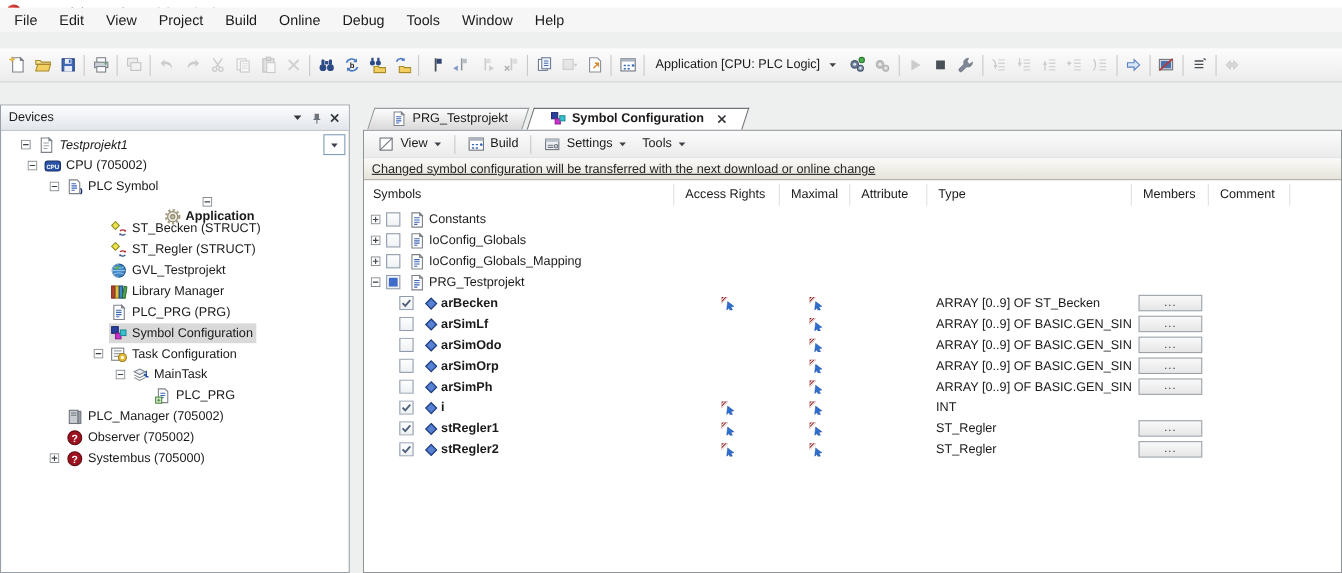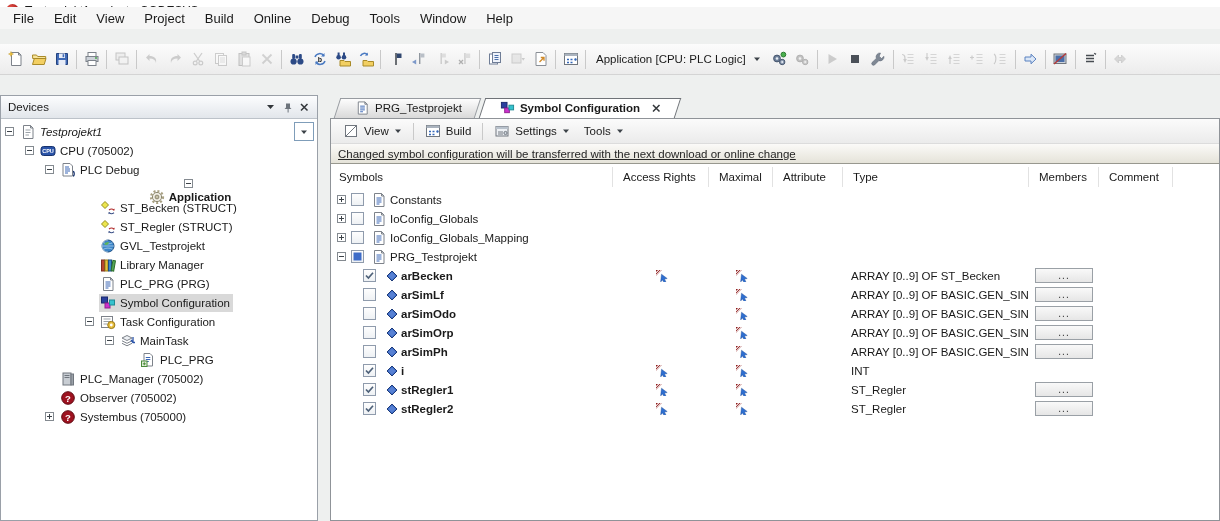--- a/index.html
+++ b/index.html
@@ -463,21 +463,21 @@
           <rect x="5.6" y="7" width="1" height="3.5" fill="#6d747c"></rect>
         </svg>
       </span>
     <span class="dh-btn" id="dh-close">
         <svg width="11" height="10" viewBox="0 0 11 10">
           <path d="M2 2l6.5 6.5M8.5 2 2 8.5" stroke="#32363a" stroke-width="1.5"></path>
         </svg>
       </span>
   </div>
   <div class="tree" id="devtree">
-      <div class="tree-row" style="padding-left: 4px;">
+      <div class="tree-row" style="padding-left: 4px; margin-left: 14px;">
         <span class="exp">
           <svg width="9" height="9" viewBox="0 0 9 9">
             <rect x=".5" y=".5" width="8" height="8" fill="#fff" stroke="#848a90"></rect>
             <path d="M2 4.5h5" stroke="#3c4248"></path>
           </svg>
         </span>
         <span class="node">
           <span class="ticon">
             <svg width="16" height="16" viewBox="0 0 16 16">
               <path d="M3.5 1.5h7l2.5 2.5v10.5h-9.5z" fill="#fff" stroke="#7d828a"></path>
@@ -520,21 +520,21 @@
           </svg>
         </span>
         <span class="node">
           <span class="ticon">
             <svg width="16" height="16" viewBox="0 0 16 16">
               <path d="M3 1.5h7l2.5 2.5v10H3z" fill="#fff" stroke="#7d828a"></path>
               <path d="M5 5h4M5 7h5M5 9h5M5 11h3" stroke="#3a66b5"></path>
               <path d="M13 9.5c1.6 0 1.6 4.5 0 4.5" stroke="#17326e" fill="none" stroke-width="1.3"></path>
             </svg>
           </span>
-          <span class="lbl">PLC Debug</span>
+          <span class="lbl">PLC Symbol</span>
         </span>
       </div>
       <div class="tree-row" style="padding-left: 64px; flex-direction: column;">
         <span class="exp">
           <svg width="9" height="9" viewBox="0 0 9 9">
             <rect x=".5" y=".5" width="8" height="8" fill="#fff" stroke="#848a90"></rect>
             <path d="M2 4.5h5" stroke="#3c4248"></path>
           </svg>
         </span>
         <span class="node">

